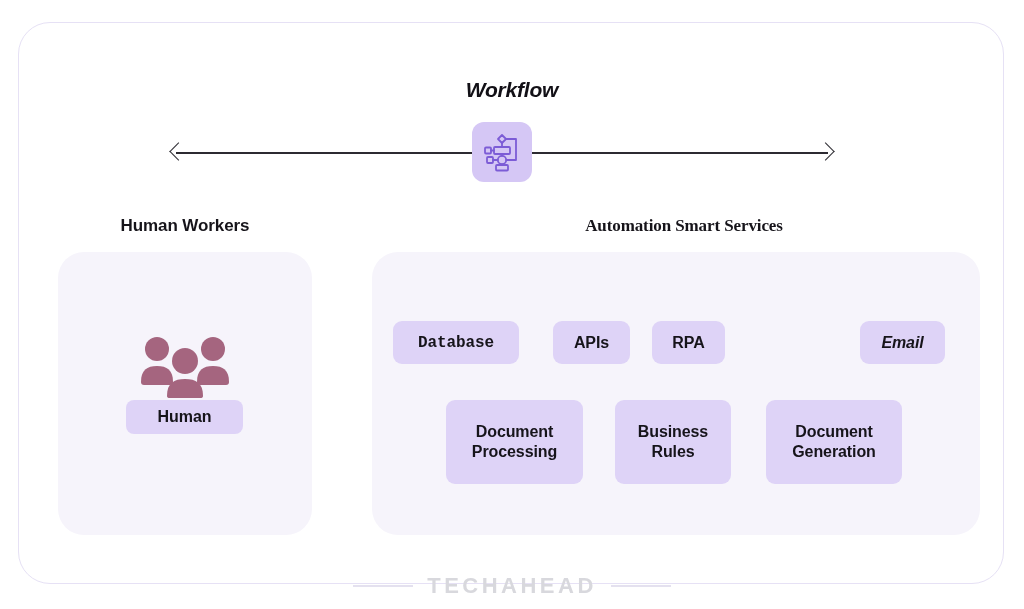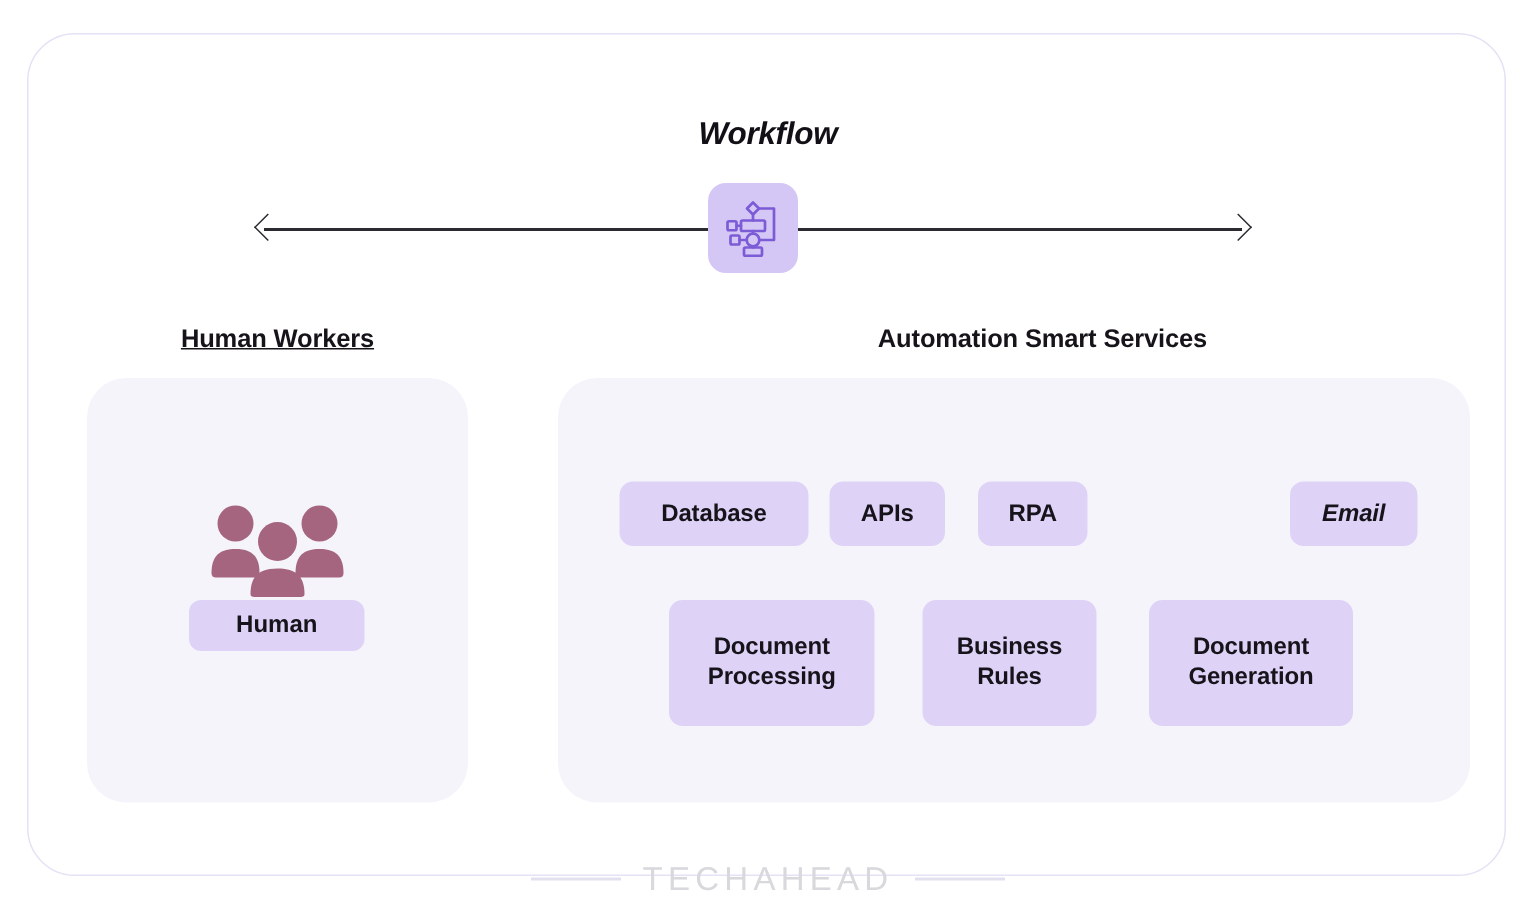--- a/index.html
+++ b/index.html
@@ -104,26 +104,26 @@
     font-size: 17px;
     font-weight: bold;
     color: #16141a;
     letter-spacing: -0.1px;
     text-align: center;
   }
   .heading-human {
     left: 58px;
     top: 216px;
     width: 254px;
-    text-decoration: underline;
   }
   .heading-auto {
-    left: 391px;
+    left: 380px;
     top: 216px;
     width: 608px;
+    font-family: Liberation Serif, serif;
   }
 
   
   .panel {
     position: absolute;
     background: #f6f4fb;
     border-radius: 26px;
   }
   .panel-human {
     left: 58px;
@@ -176,21 +176,21 @@
     font-size: 16px;
     font-weight: bold;
     color: #16141a;
     line-height: 1.25;
     box-sizing: border-box;
     letter-spacing: -0.1px;
   }
   .chip-row1 { top: 321px; height: 43px; }
   .chip-row2 { top: 400px; height: 84px; }
 
-  .chip-database   { left: 413px; width: 126px; }
+  .chip-database   { left: 393px; width: 126px; font-family: Liberation Mono, monospace; }
   .chip-apis       { left: 553px; width: 77px;  }
   .chip-rpa        { left: 652px; width: 73px;  }
   .chip-aiml       { left: 747px; width: 91px;  }
   .chip-email      { left: 860px; width: 85px; font-style: italic;  }
 
   .chip-docproc    { left: 446px; width: 137px; }
   .chip-bizrules   { left: 615px; width: 116px; }
   .chip-docgen     { left: 766px; width: 136px; }
 
   
@@ -205,21 +205,21 @@
     justify-content: center;
     gap: 14px;
   }
   .footer-rule {
     width: 60px;
     height: 1.4px;
     background: #e4e1ef;
   }
   .footer-brand {
     font-size: 22px;
-    font-weight: normal;
+    font-weight: bold;
     color: #d8d8dd;
     letter-spacing: 3.5px;
   }
 </style>
 </head>
 <body>
 
 <div class="canvas">
 
   <div class="outer-card"></div>

